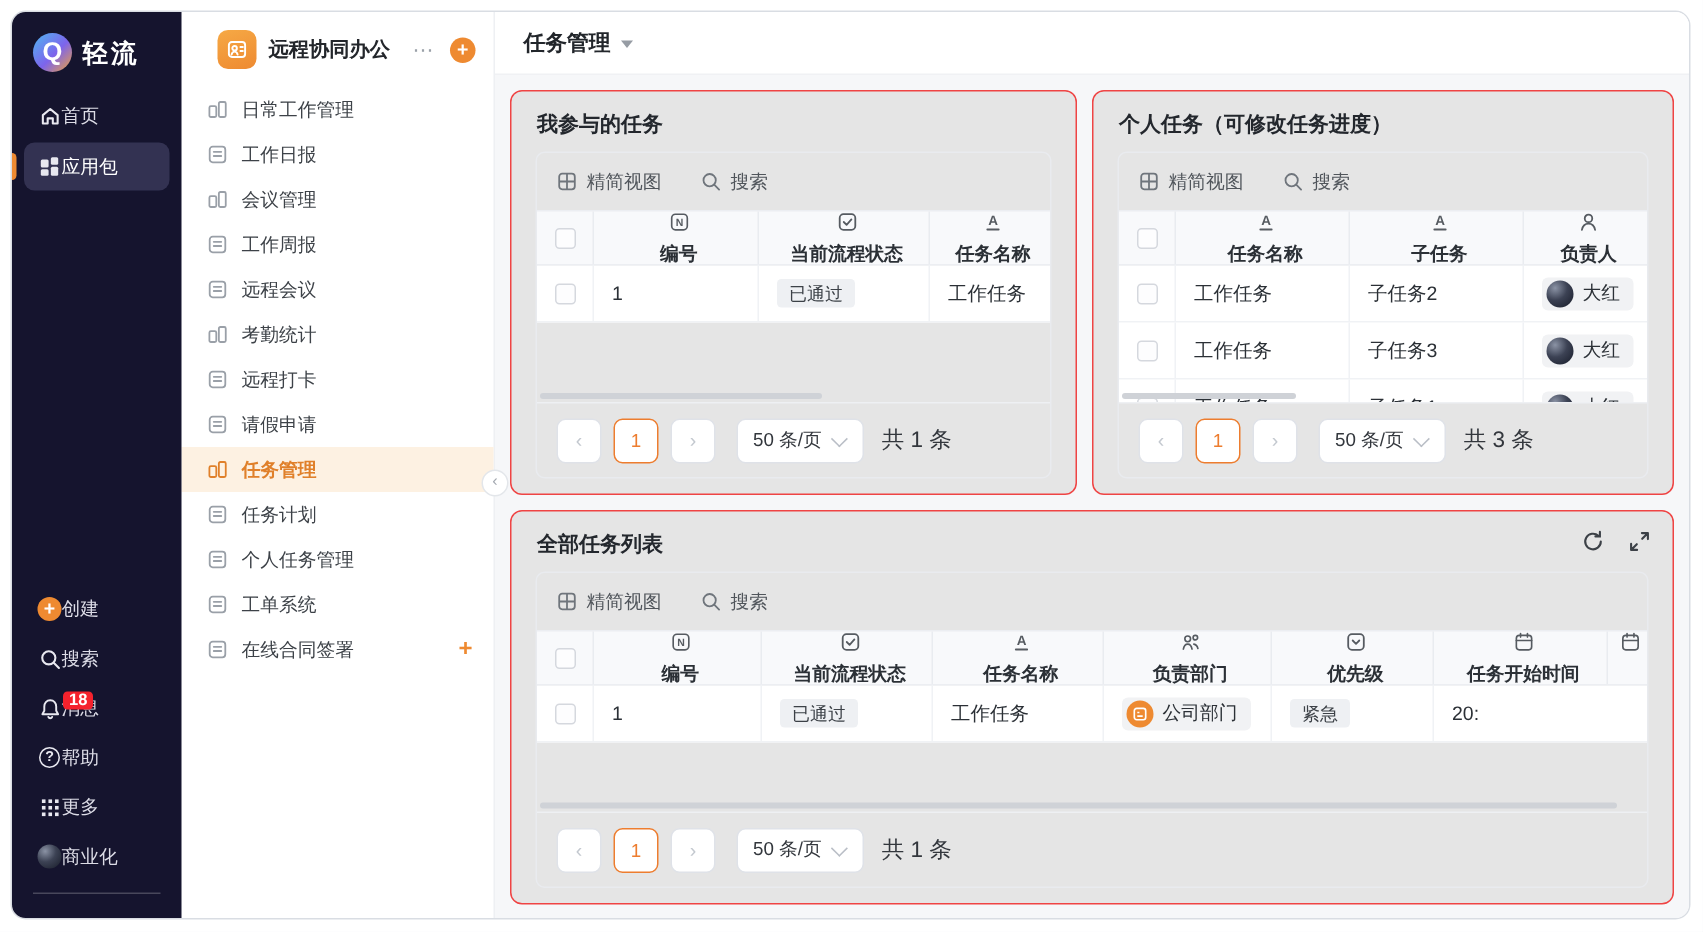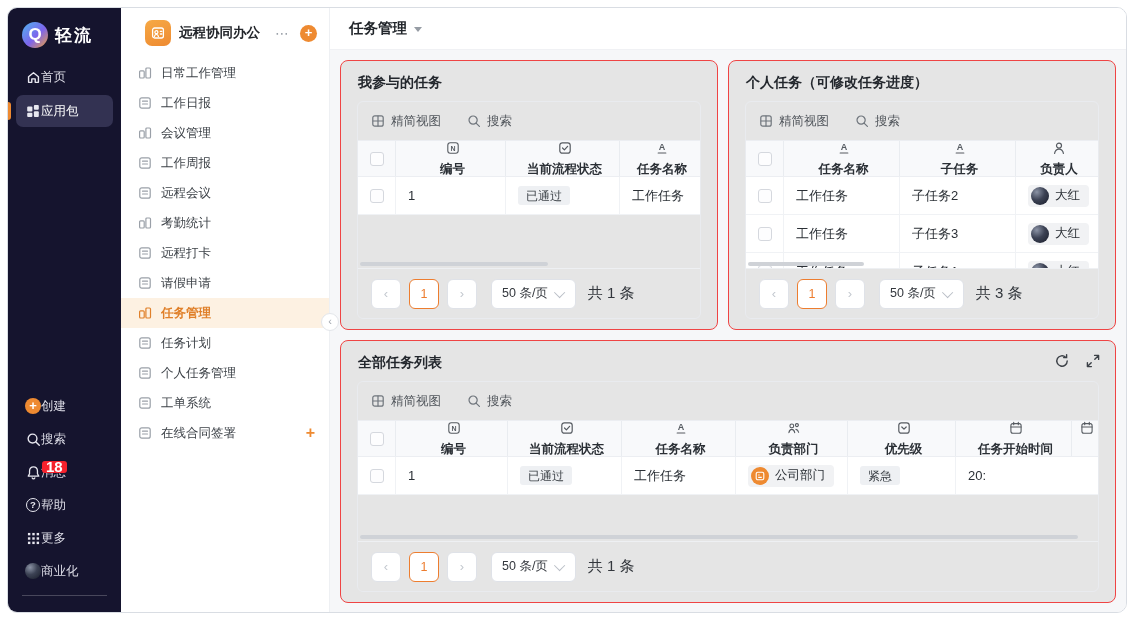--- a/index.html
+++ b/index.html
@@ -11,21 +11,21 @@
   .ps-logo { display:flex; align-items:center; gap:7px; padding:14px 0 12px 14px; }
   .logo-q { width:26px; height:26px; border-radius:50%; background:linear-gradient(135deg,#57a8f0 10%,#7d64ec 55%,#f0a23a 100%); color:#fff; font-weight:bold; font-size:17px; display:flex; align-items:center; justify-content:center; }
   .logo-text { color:#fff; font-size:17px; font-weight:bold; letter-spacing:2px; }
   .ps-item { position:relative; display:flex; align-items:center; gap:0; height:32px; margin:1px 8px; padding:0 9px; border-radius:7px; font-size:12.5px; color:#dcdce6; cursor:default; }
   .ps-item.active { background:#333252; color:#fff; }
   .ps-nub { position:absolute; left:-8px; top:7px; width:3px; height:18px; border-radius:0 3px 3px 0; background:#ee8a31; }
   .ps-item .ic { width:16px; height:16px; flex:none; display:flex; align-items:center; justify-content:center; color:#e8e8f0; }
   .ps-spacer { flex:1; }
   .ps-bottom { padding-bottom:4px; }
   .circle-plus { width:16px; height:16px; border-radius:50%; background:#ee8a31; color:#fff; font-size:13px; line-height:15px; text-align:center; font-weight:bold; }
-  .badge-red { position:absolute; left:17px; top:-3px; background:#f5222d; color:#fff; font-size:15px; line-height:12px; padding:0 4px; border-radius:3px; font-weight:bold; }
+  .badge-red { position:absolute; left:17px; top:-3px; background:#f5222d; color:#fff; font-size:11px; line-height:12px; padding:0 4px; border-radius:3px; font-weight:bold; }
   .help-circ { width:14px; height:14px; border:1.3px solid #e8e8f0; border-radius:50%; font-size:9.5px; line-height:12px; text-align:center; font-weight:bold; }
   .sphere { width:16px; height:16px; border-radius:50%; background:radial-gradient(circle at 32% 28%, #8b93a5 0%, #3c4254 45%, #171b28 100%); }
   .ps-divider { border-top:1px solid rgba(255,255,255,.22); margin:8px 14px 12px; }
 
   
   .as { width:209px; background:#fff; border-right:1px solid #eef0f3; flex:none; display:flex; flex-direction:column; }
   .as-head { display:flex; align-items:center; padding:12px 12px 10px 24px; }
   .app-ic { width:26px; height:26px; border-radius:7px; background:linear-gradient(160deg,#f6a945,#ee8a31); color:#fff; display:flex; align-items:center; justify-content:center; flex:none; }
   .as-title { flex:1; margin-left:8px; font-size:13.5px; font-weight:bold; color:#23262b; }
   .as-more { color:#9ba1a9; font-size:14px; letter-spacing:1px; padding:0 6px; cursor:default; }

